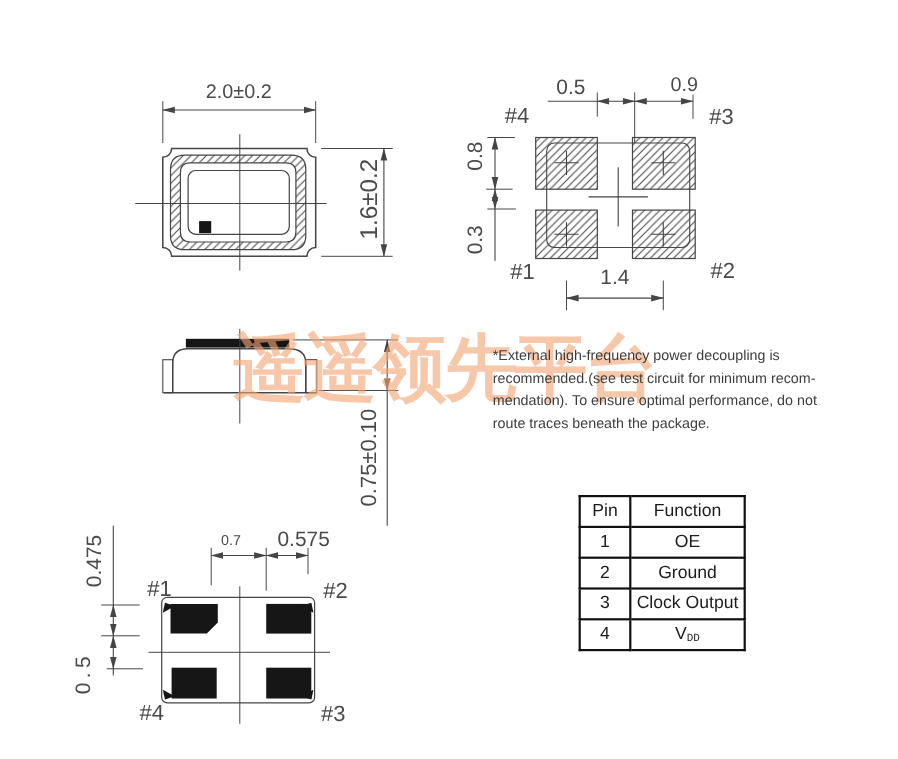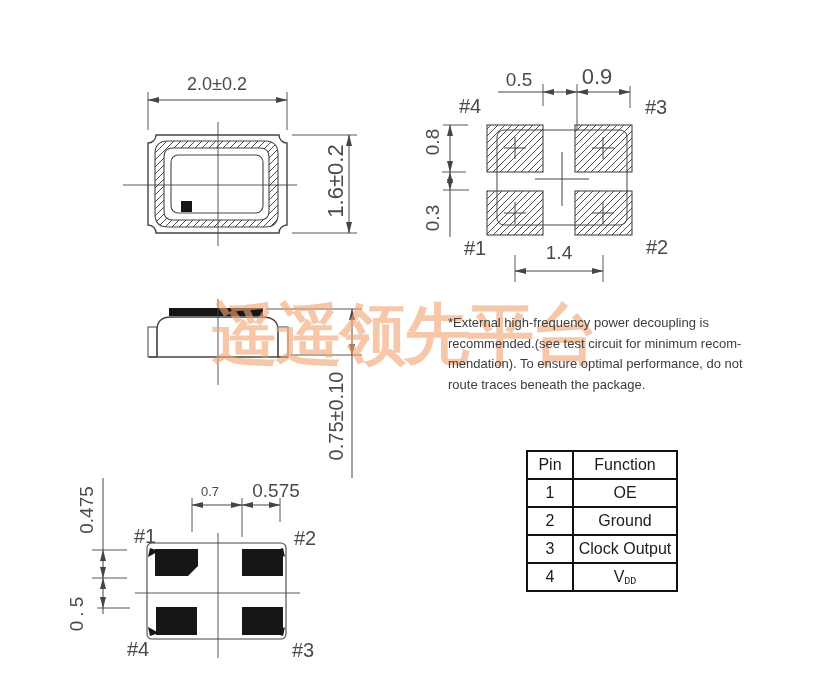--- a/index.html
+++ b/index.html
@@ -129,21 +129,21 @@
 
   <div class="note" style="left:448px; top:313px;">*External high-frequency power decoupling is
 recommended.(see test circuit for minimum recom-
 mendation).  To ensure optimal performance, do not
 route traces beneath the package.</div>
 
   <div class="dim" style="left:217px; top:84px;  font-size:18px;">2.0±0.2</div>
   <div class="vdim" style="left:336px; top:181px; font-size:22px;">1.6±0.2</div>
 
   <div class="dim" style="left:519px; top:80px;  font-size:19px;">0.5</div>
-  <div class="dim" style="left:597px; top:77px;  font-size:22px;">0.9</div>
+  <div class="dim" style="left:622px; top:77px;  font-size:18px;">0.9</div>
   <div class="vdim" style="left:433px; top:142px; font-size:19px;">0.8</div>
   <div class="vdim" style="left:433px; top:218px; font-size:19px;">0.3</div>
   <div class="dim" style="left:559px; top:253px; font-size:19px;">1.4</div>
   <div class="dim" style="left:470px; top:106px; font-size:20px;">#4</div>
   <div class="dim" style="left:656px; top:107px; font-size:20px;">#3</div>
   <div class="dim" style="left:475px; top:248px; font-size:20px;">#1</div>
   <div class="dim" style="left:657px; top:247px; font-size:20px;">#2</div>
 
   <div class="vdim" style="left:336px; top:416px; font-size:20px;">0.75±0.10</div>
 

